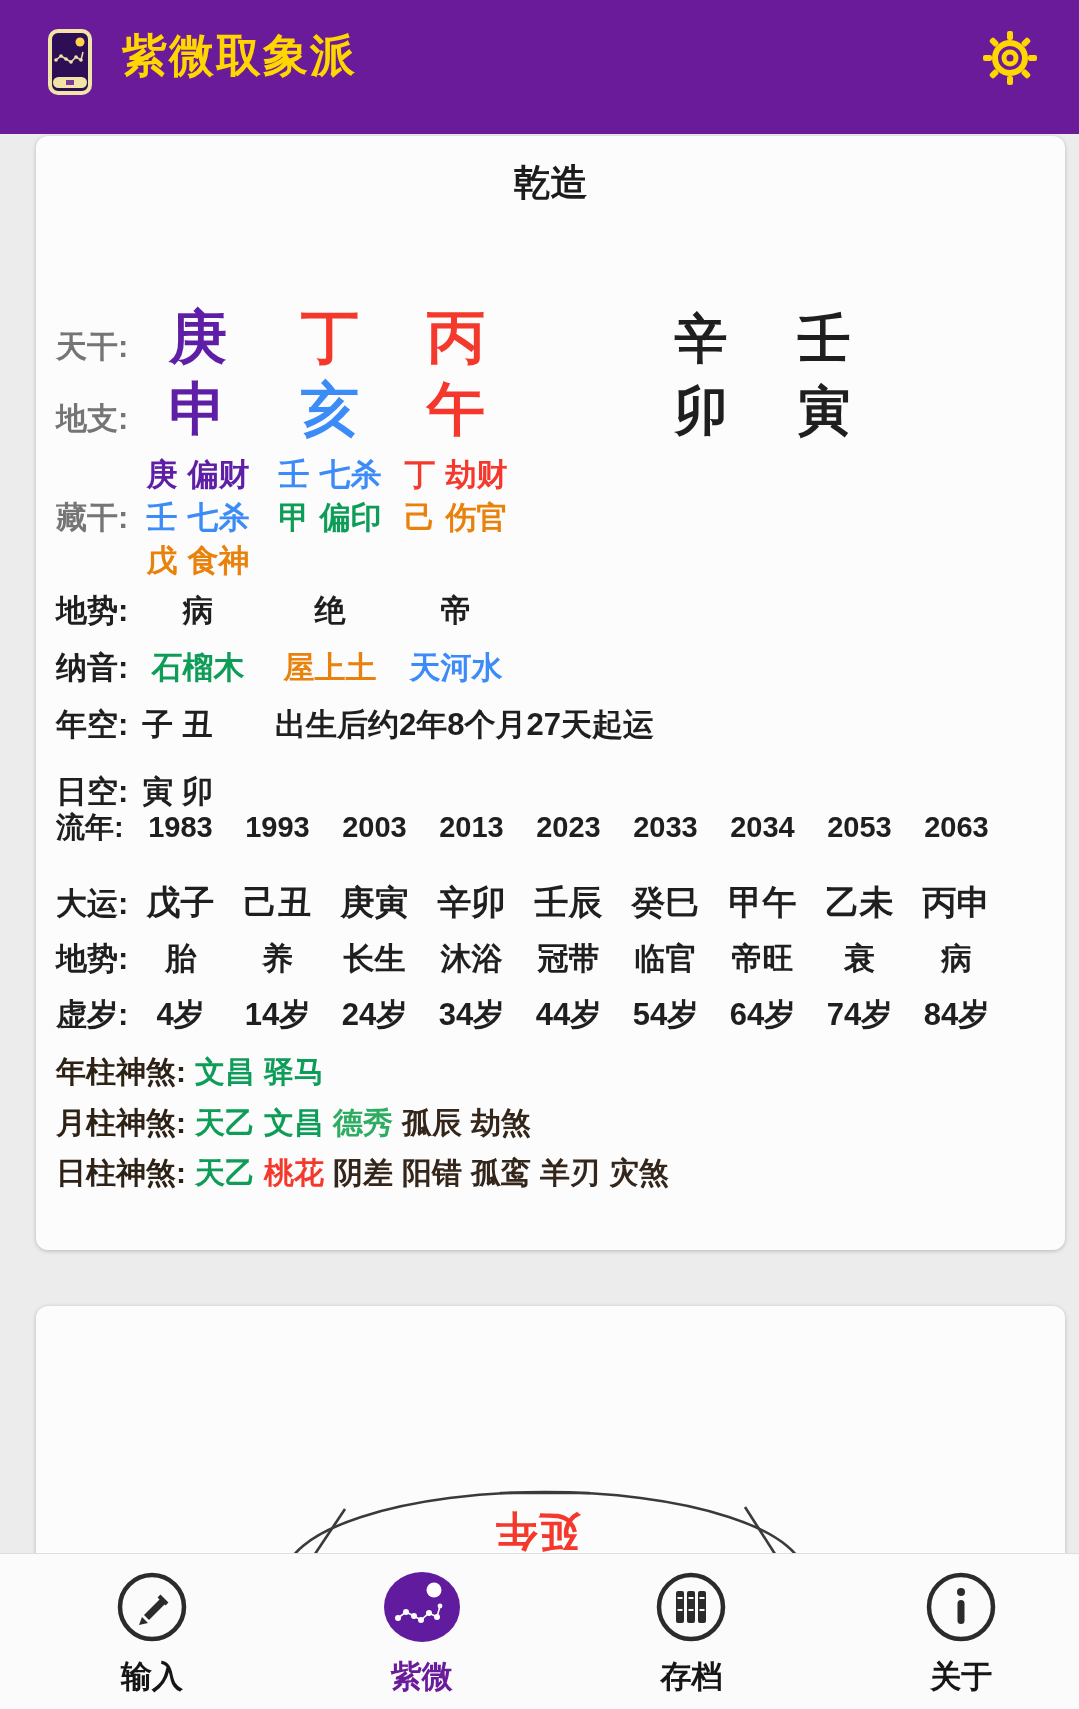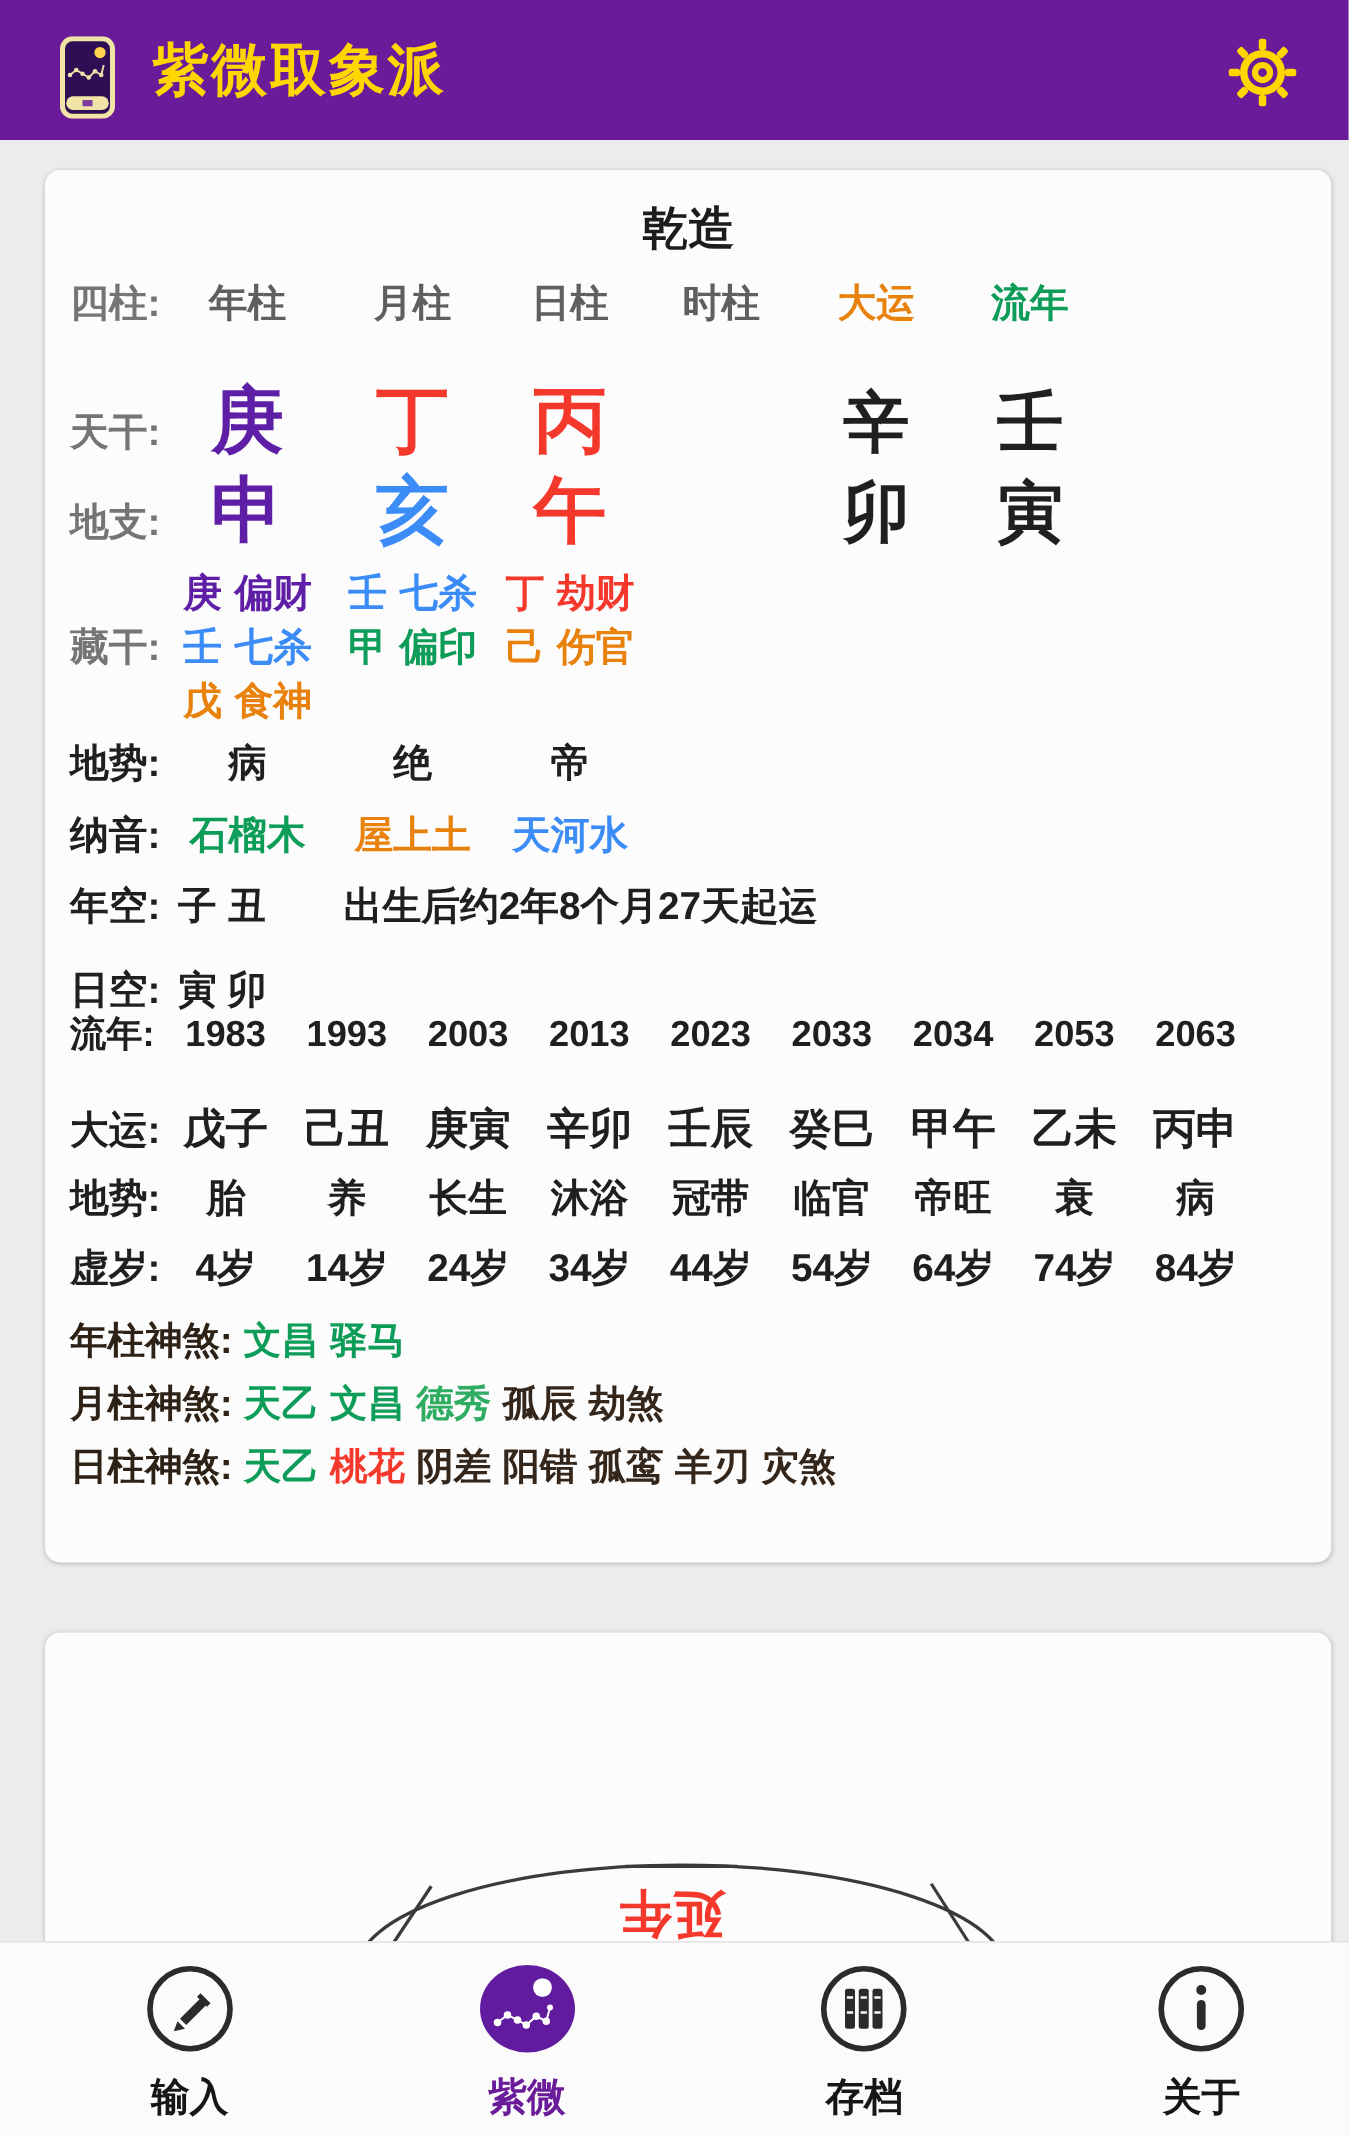--- a/index.html
+++ b/index.html
@@ -1,21 +1,21 @@
 <!DOCTYPE html>
 <html><head>
 <meta charset="utf-8">
 <style>
   html,body{margin:0;padding:0;}
   body{width:1079px;height:1709px;background:#ECECEC;overflow:hidden;position:relative;
        font-family:"Liberation Sans","DejaVu Sans",sans-serif;-webkit-font-smoothing:antialiased;}
   .screen{position:absolute;inset:0;}
 
   
-  .appbar{position:absolute;left:0;top:0;width:1079px;height:112px;background:#6A1B9A;}
+  .appbar{position:absolute;left:0;top:0;width:1079px;height:134px;background:#6A1B9A;}
   .appbar .logo{position:absolute;left:48px;top:29px;}
   .appbar .title{position:absolute;left:122px;top:26px;font-size:45px;font-weight:700;color:#FFD600;letter-spacing:2px;}
   .appbar .gear{position:absolute;right:41px;top:30px;cursor:pointer;}
 
   
   .card{position:absolute;left:36px;width:1029px;background:#FCFCFC;border-radius:12px;
         box-shadow:0 1px 4px rgba(0,0,0,.22);}
   .card1{top:136px;height:1114px;}
   .card2{top:1306px;height:400px;overflow:hidden;}
 
@@ -98,29 +98,20 @@
         <circle cx="28" cy="28" r="15" fill="none" stroke="#FFD600" stroke-width="6"></circle>
         <circle cx="28" cy="28" r="6" fill="none" stroke="#FFD600" stroke-width="5"></circle>
       </svg>
     </span>
   </div>
 
   <div class="card card1">
 
     <div class="bz-row card-title" style="top:22px">乾造</div>
 
-    <div class="bz-row row6" style="top:86px">
-      <div class="lab lab-gray">四柱:</div>
-      <div class="c-dgray">年柱</div>
-      <div class="c-dgray">月柱</div>
-      <div class="c-dgray">日柱</div>
-      <div class="c-dgray">时柱</div>
-      <div class="c-orange">大运</div>
-      <div class="c-green">流年</div>
-    </div>
 
 
     <div class="bz-row row6" style="top:170px">
       <div class="lab lab-gray">天干:</div>
       <div class="big c-purple">庚</div>
       <div class="big c-red">丁</div>
       <div class="big c-red">丙</div>
       <div class="big c-black"></div>
       <div class="big2 c-black">辛</div>
       <div class="big2 c-black">壬</div>

